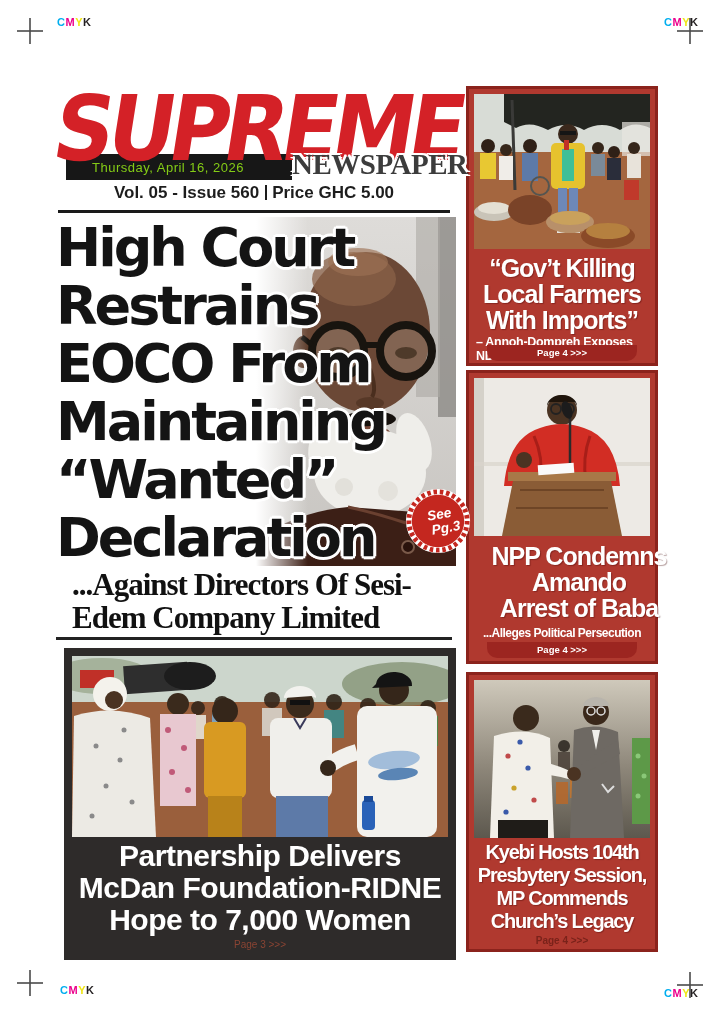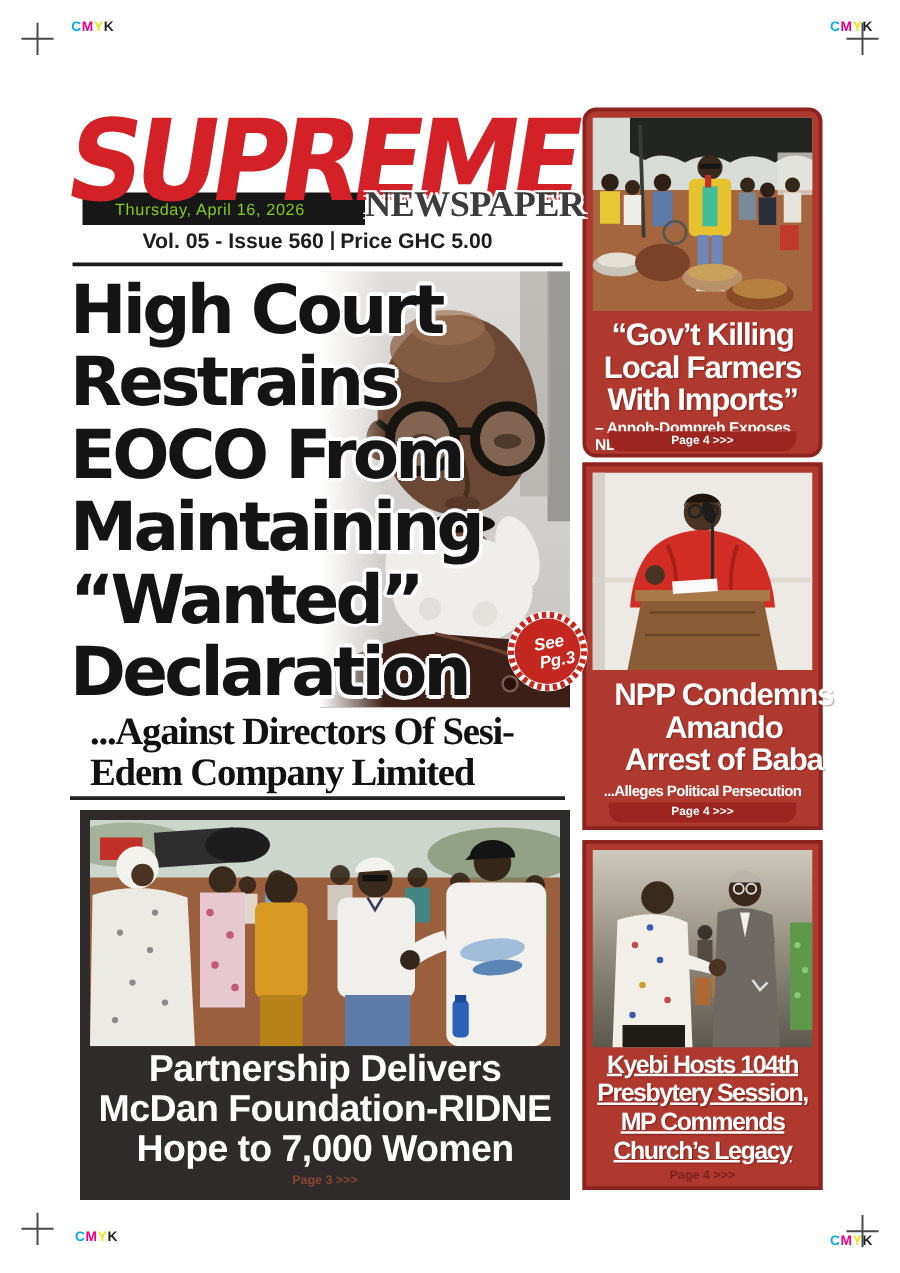--- a/index.html
+++ b/index.html
@@ -42,30 +42,30 @@
   .badge{left:403px;top:486px;width:70px;height:70px;z-index:5;cursor:pointer;}
   .badge text{font-family:"Liberation Sans",sans-serif;font-weight:bold;font-style:italic;fill:#fff;font-size:14px;}
 
   
   .dark-panel{left:64px;top:648px;width:392px;height:312px;background:#2e2b2a;z-index:2;}
   .dark-panel .photo{position:absolute;left:8px;top:8px;width:376px;height:181px;}
   .dark-head{position:absolute;top:192px;left:0;width:100%;text-align:center;color:#fff;font-weight:bold;
      font-size:30px;line-height:32px;letter-spacing:-.5px;
      font-family:"Liberation Sans",sans-serif;}
   .dark-pageref{position:absolute;top:291px;left:0;width:100%;text-align:center;color:#8a4433;
-     font-size:10px;font-weight:bold;}
+     font-size:10px;font-weight:normal;}
 
   
   .panel{left:466px;width:192px;background:#b0392f;border:3px solid #8b231c;box-sizing:border-box;z-index:2;}
   .panel .photo{position:absolute;left:5px;top:5px;width:176px;}
   .side-head{position:absolute;left:0;width:100%;text-align:center;color:#fff;font-weight:bold;
      font-family:"Liberation Sans",sans-serif;letter-spacing:-1px;
      text-shadow:1px 1px 1px rgba(60,0,0,.35);}
   .side-head.s1,.side-head.s2{font-size:25px;line-height:26px;}
-  .side-head.s3{font-size:20px;line-height:23px;letter-spacing:-1.2px;text-decoration:underline;}
+  .side-head.s3{font-size:20px;line-height:23px;letter-spacing:-1.2px;}
   .attribution{position:absolute;left:7px;color:#fff;font-weight:bold;font-size:12.5px;letter-spacing:-.3px;}
   .side-sub{position:absolute;left:0;width:100%;text-align:center;color:#fff;font-weight:bold;
      font-size:12px;line-height:16px;letter-spacing:-.5px;}
   .ribbon{position:absolute;left:50%;transform:translateX(-50%);width:150px;text-align:center;
      background:#9c2520;color:#fff;font-size:9.5px;font-weight:bold;padding:2px 0 3px;
      border-radius:0 0 10px 10px;cursor:pointer;}
   .pageref3{position:absolute;top:260px;left:0;width:100%;text-align:center;color:#7a221a;
      font-size:10px;font-weight:bold;cursor:pointer;}
 </style>
 </head>
@@ -257,21 +257,21 @@
       </svg>
     </div>
     <div class="dark-head">
       <div>Partnership Delivers</div>
       <div>McDan Foundation-RIDNE</div>
       <div>Hope to 7,000 Women</div>
     </div>
     <div class="dark-pageref">Page 3 &gt;&gt;&gt;</div>
   </div>
 
-  <div class="abs panel" style="top:86px;height:280px;border-radius:11px;">
+  <div class="abs panel" style="top:86px;height:280px;">
     <div class="photo" style="height:155px;">
       <svg width="176" height="155" viewBox="0 0 176 155" preserveAspectRatio="none">
         <rect width="176" height="155" fill="#a4663f"></rect>
         <rect width="176" height="58" fill="#d8dcd6"></rect>
         <path d="M30,0 L176,0 L176,34 Q160,26 146,36 Q128,26 110,36 Q92,26 74,36 Q56,26 42,34 L30,28 Z" fill="#232520"></path>
         <rect x="148" y="28" width="28" height="34" fill="#e8e6e0" opacity=".7"></rect>
         <line x1="38" y1="6" x2="41" y2="96" stroke="#3a3a38" stroke-width="3"></line>
         <g>
           <circle cx="14" cy="52" r="7" fill="#2f2017"></circle>
             <rect x="6" y="59" width="16" height="26" fill="#e8c832"></rect>

